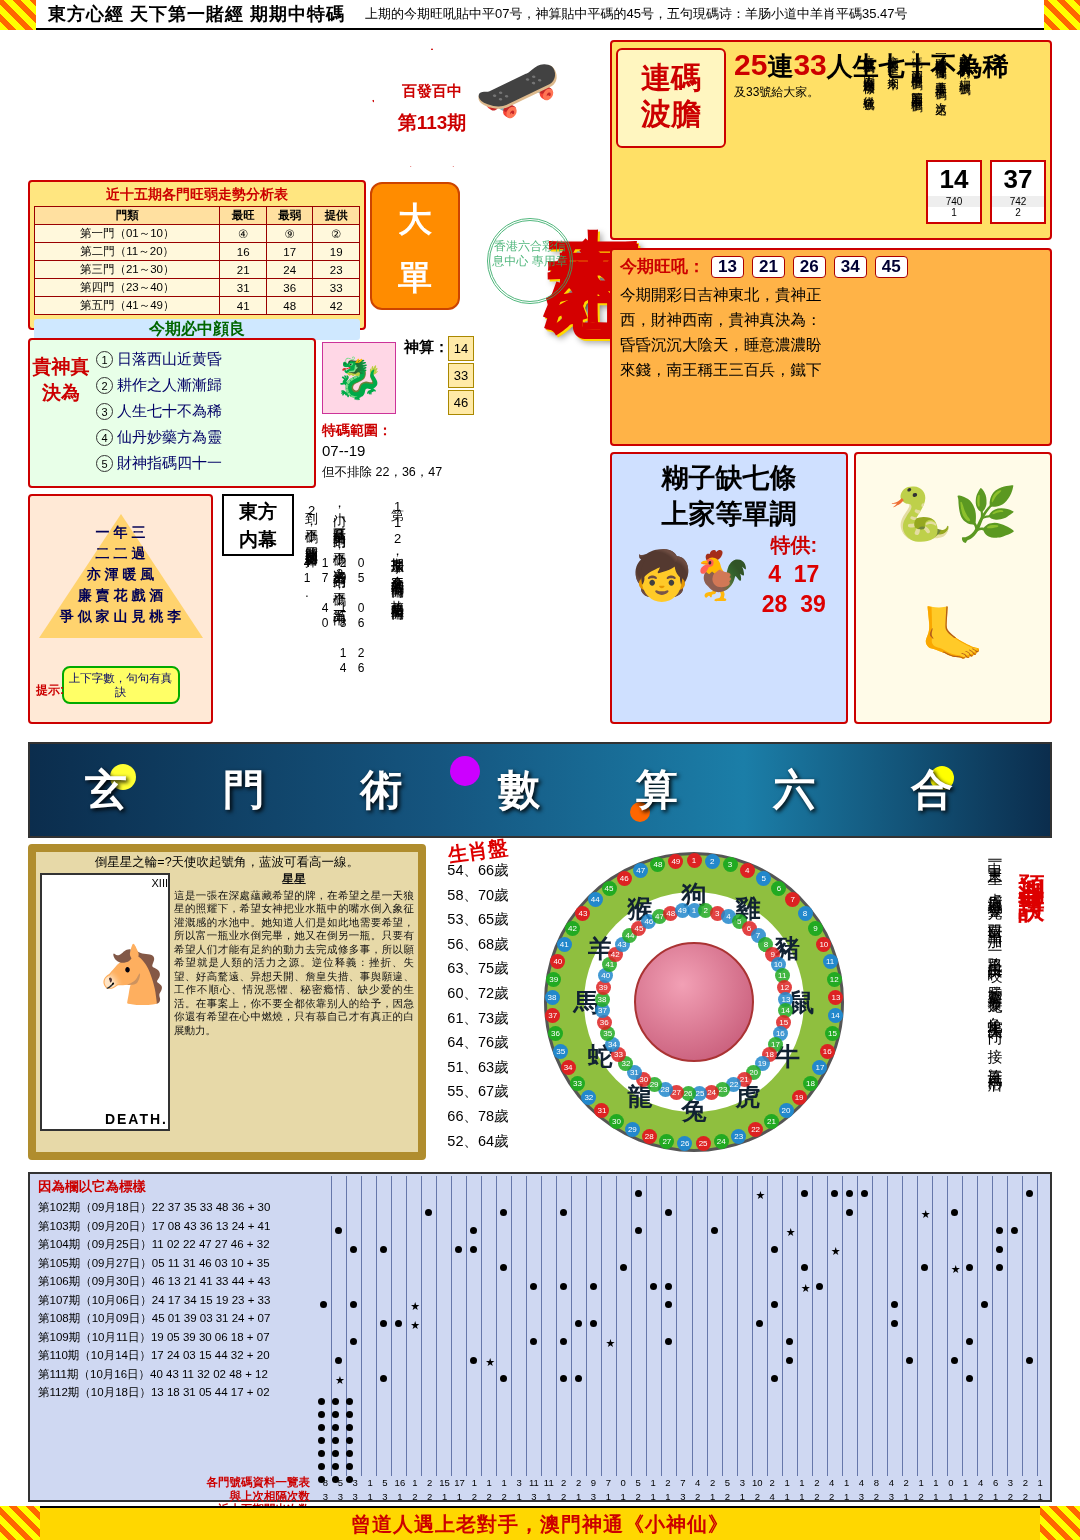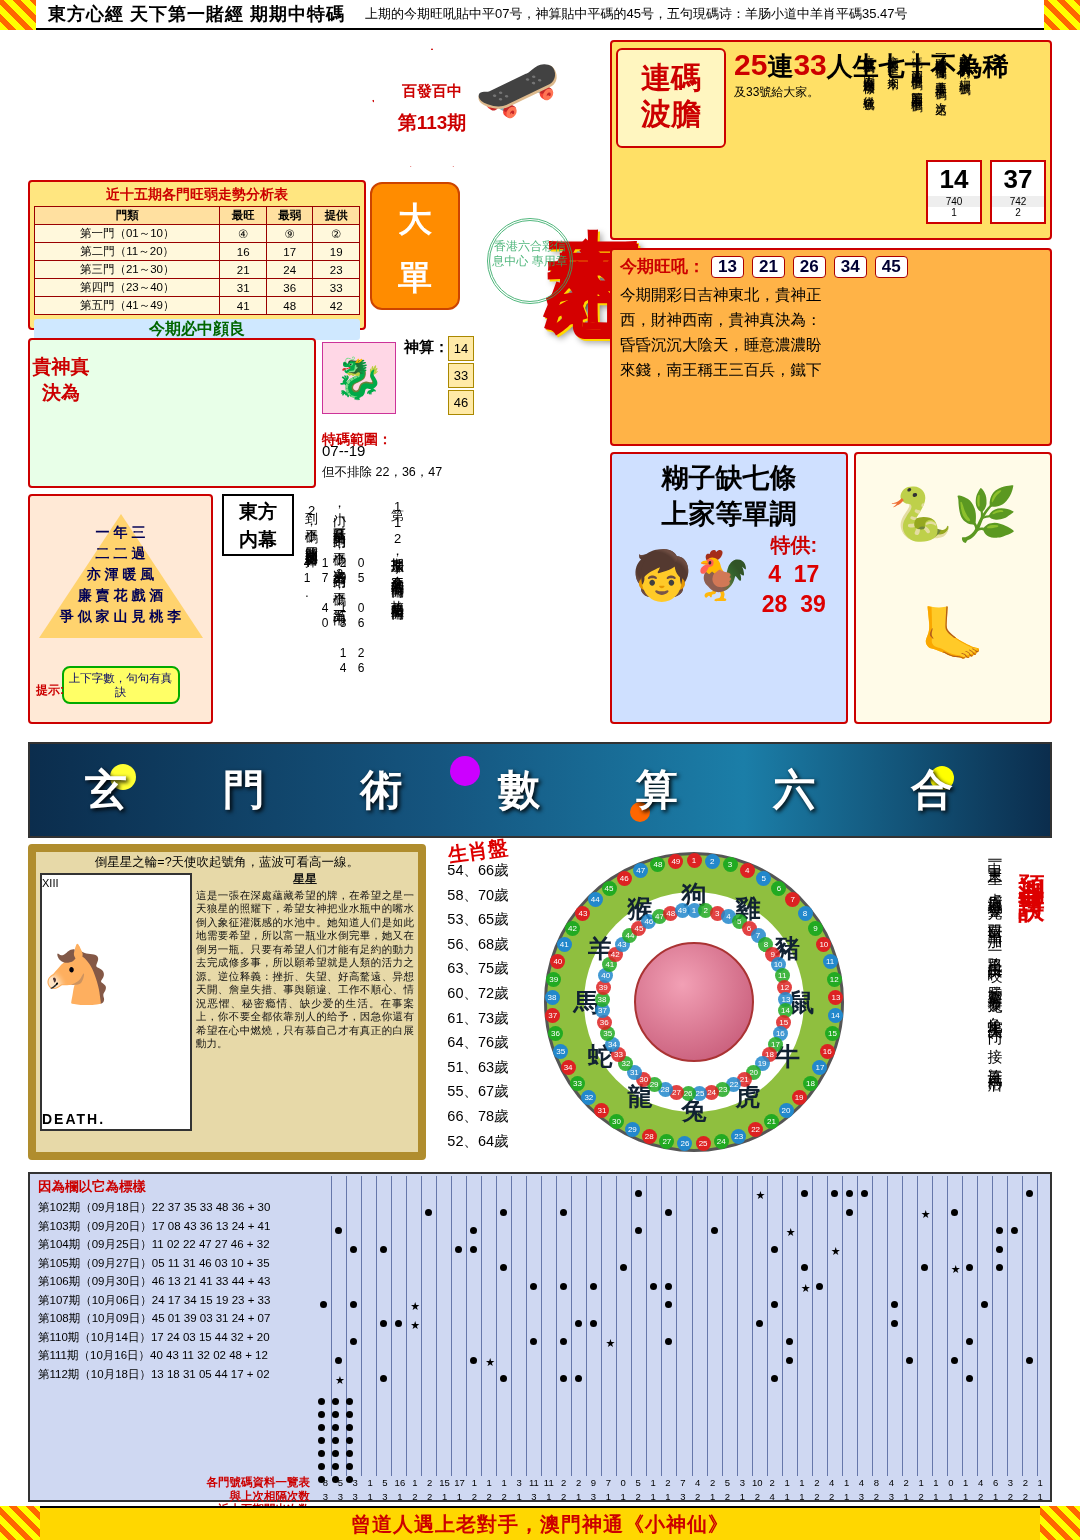--- a/index.html
+++ b/index.html
@@ -80,21 +80,21 @@
     left:322px; top:336px; width:160px; height:155px;
     font-size:13px; color:#000;
   }
   .dragon-card {
     width:74px; height:72px; background:#ffd7e6; border:1px solid #c39;
     position:absolute; left:0; top:6px; font-size:40px; text-align:center; line-height:70px;
   }
   .shensuan-lab { position:absolute; left:82px; top:2px; font-size:15px; font-weight:bold; }
   .shensuan-nums { position:absolute; left:126px; top:0px; font-size:13px; line-height:23px; text-align:center;}
   .shensuan-nums div { background:#ffeaa7; border:1px solid #a80; width:26px; margin-bottom:2px;}
-  .range-lab { position:absolute; left:0px; top:86px; font-size:14px; font-weight:bold; color:#c00;margin-top:9px;}
+  .range-lab { position:absolute; left:0px; top:86px; font-size:14px; font-weight:bold; color:#c00;}
   .range-val { position:absolute; left:0px; top:106px; font-size:15px; }
   .range-ex { position:absolute; left:0px; top:128px; font-size:12.5px; }
 
   
   .tri-box {
     left:28px; top:494px; width:185px; height:230px;
     background:#ffe9d6; border:2px solid #c00; border-radius:4px;
     padding:4px; font-size:14px; text-align:center; color:#800;
   }
   .tri-art { position:relative; height:140px; }
@@ -224,22 +224,22 @@
   .dot { position:absolute; border-radius:50%; }
 
   
   .tarot {
     left:28px; top:844px; width:398px; height:316px;
     background:#e7d9a8; border:8px solid #b08d2e; border-radius:4px;
   }
   .tarot-title { font-size:12.5px; text-align:center; padding:2px 0; color:#000;}
   .tarot-inner { display:flex; gap:4px; padding:0 4px; }
   .tarot-card {
-    width:152px; height:258px; background:#fff; border:2px solid #333;
-    position:relative; font-size:11px; text-align:left;
+    width:130px; height:258px; background:#fff; border:2px solid #333;
+    position:relative; font-size:11px; text-align:right;
   }
   .tarot-card .knight { font-size:56px; line-height:200px; }
   .tarot-card .death { position:absolute; bottom:2px; width:100%; font-size:14px; font-weight:bold; letter-spacing:2px;}
   .tarot-card .rn { position:absolute; top:2px; width:100%; font-size:11px;}
   .tarot-text { flex:1; font-size:10.5px; line-height:13.5px; color:#111; text-align:justify; }
   .tarot-text .sub { text-align:center; font-weight:bold; font-size:12px; margin-bottom:2px;}
 
   
   .ages {
     left:432px; top:858px; width:92px; height:300px;
@@ -388,20 +388,27 @@
     <div class="trend-foot">今期必中顔良</div>
   </div>
 
   <div class="dadan">
     <div>大</div>
     <div>單</div>
   </div>
 
   <div class="box poem">
     <div class="poem-label">貴神真決為</div>
+    <div class="poem-lines">
+      <div><span class="cnum">1</span><span>日落西山近黄昏</span></div>
+      <div><span class="cnum">2</span><span>耕作之人漸漸歸</span></div>
+      <div><span class="cnum">3</span><span>人生七十不為稀</span></div>
+      <div><span class="cnum">4</span><span>仙丹妙藥方為靈</span></div>
+      <div><span class="cnum">5</span><span>財神指碼四十一</span></div>
+    </div>
   </div>
 
   <div class="box shensuan">
     <div class="dragon-card">🐉</div>
     <div class="shensuan-lab">神算：</div>
     <div class="shensuan-nums">
       <div>14</div>
       <div>33</div>
       <div>46</div>
     </div>
@@ -672,20 +679,21 @@
   <div class="box results">
     <div class="res-head">因為欄以它為標樣</div>
     <div class="res-rows">
       <div>第102期（09月18日）22 37 35 33 48 36 + 30</div>
       <div>第103期（09月20日）17 08 43 36 13 24 + 41</div>
       <div>第104期（09月25日）11 02 22 47 27 46 + 32</div>
       <div>第105期（09月27日）05 11 31 46 03 10 + 35</div>
       <div>第106期（09月30日）46 13 21 41 33 44 + 43</div>
       <div>第107期（10月06日）24 17 34 15 19 23 + 33</div>
       <div>第108期（10月09日）45 01 39 03 31 24 + 07</div>
+      <div>第109期（10月11日）19 05 39 30 06 18 + 07</div>
       <div>第110期（10月14日）17 24 03 15 44 32 + 20</div>
       <div>第111期（10月16日）40 43 11 32 02 48 + 12</div>
       <div>第112期（10月18日）13 18 31 05 44 17 + 02</div>
     </div>
     <div class="res-grid" id="res-grid">
         <div class="gridline" style="left: 15.0204px;"></div>
         <div class="gridline" style="left: 30.0408px;"></div>
         <div class="gridline" style="left: 45.0612px;"></div>
         <div class="gridline" style="left: 60.0816px;"></div>
         <div class="gridline" style="left: 75.102px;"></div>

